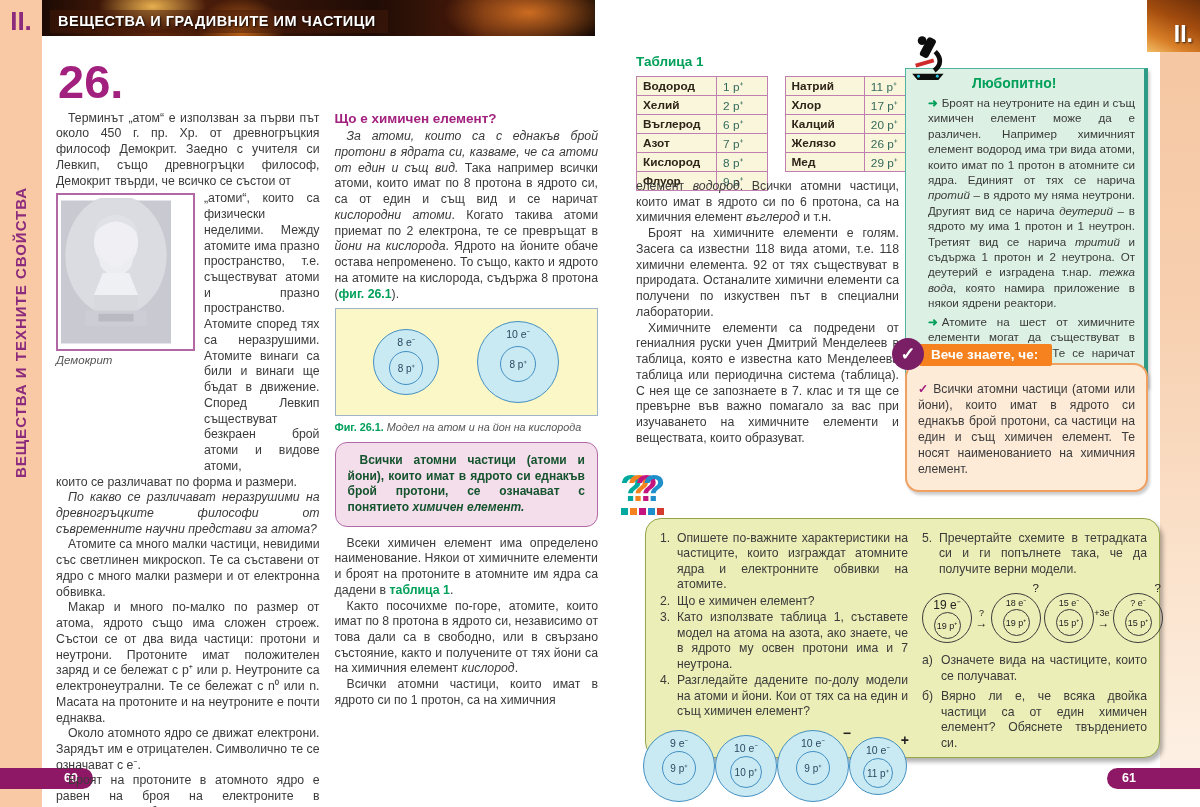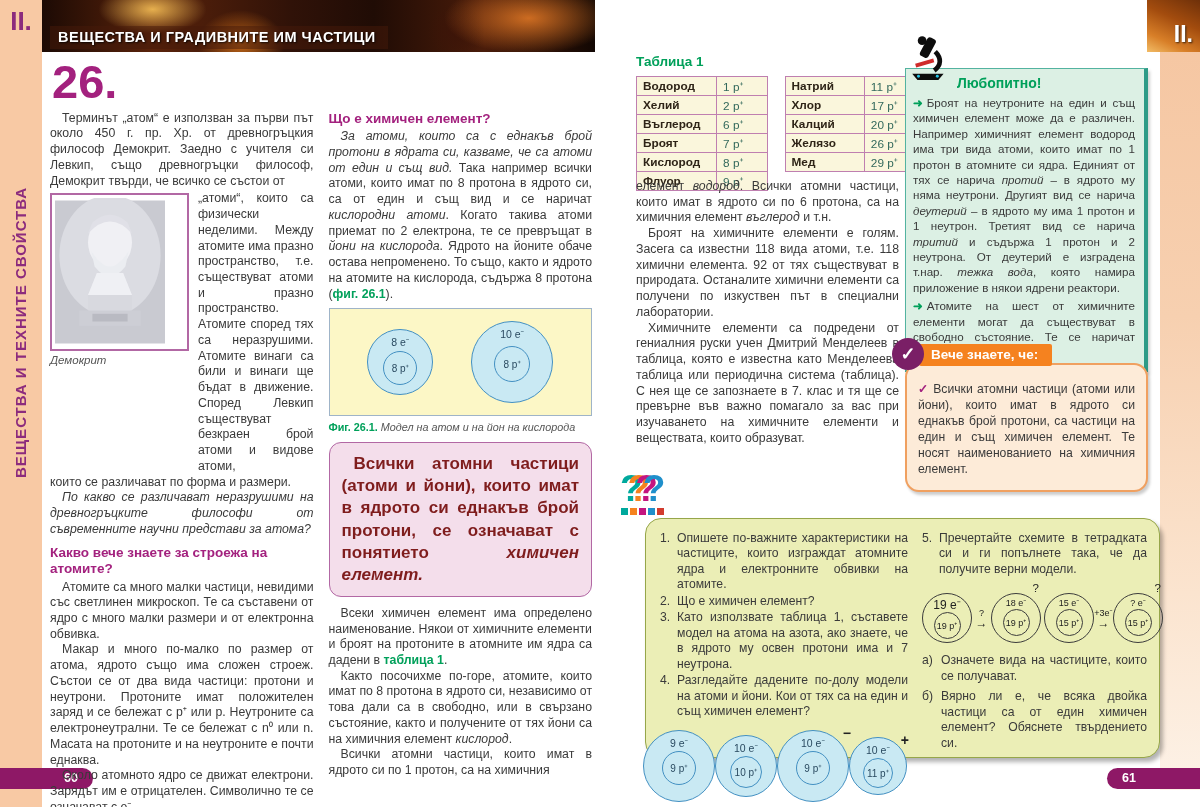--- a/index.html
+++ b/index.html
@@ -8,42 +8,42 @@
 
   
   .right-band{position:absolute;right:0;top:0;width:40px;height:790px;
       background:linear-gradient(180deg,#F5C5A0 0%,#F7D0B0 40%,#FBE4CF 75%,#FDF2E7 100%);}
   .sidebar{position:absolute;left:0;top:0;width:42px;height:807px;background:#F8C9A4;}
   .sb-roman{position:absolute;top:6px;left:0;width:42px;text-align:center;
       font-size:26px;font-weight:bold;color:#8C2B7D;}
   .sb-vtext{position:absolute;top:68px;left:12px;height:410px;
       writing-mode:vertical-rl;transform:rotate(180deg);
       font-size:15px;font-weight:bold;letter-spacing:1px;color:#8C2B7D;white-space:nowrap;}
-  .hdr{position:absolute;left:42px;top:0;width:553px;height:52px;
+  .hdr{position:absolute;left:42px;top:0;width:553px;height:36px;
       background:
         radial-gradient(90px 40px at 20% 18%, rgba(255,200,90,.85), transparent 60%),
         radial-gradient(70px 55px at 36% 85%, rgba(255,140,30,.65), transparent 62%),
         radial-gradient(130px 55px at 88% 35%, rgba(243,130,40,.8), transparent 65%),
         radial-gradient(40px 40px at 75% 60%, rgba(60,20,8,.9), transparent 70%),
         linear-gradient(90deg,#1C0A04 0%,#5A230B 20%,#301208 45%,#200C05 60%,#4A1C0A 80%,#120703 100%);}
   .hdr-banner{position:absolute;left:8px;bottom:3px;padding:3px 12px 4px 8px;
       background:rgba(70,26,10,.5);color:#fff;font-weight:bold;font-size:14.5px;
       letter-spacing:.5px;text-shadow:1px 1px 2px rgba(0,0,0,.8);white-space:nowrap;}
   .corner{position:absolute;left:1147px;top:0;width:53px;height:52px;
       background:linear-gradient(205deg,#6E3009 0%,#A34C0E 40%,#D87F28 75%,#F2BC66 100%);}
   .corner-roman{position:absolute;right:7px;bottom:4px;color:#fff;font-size:23px;
       font-weight:bold;text-shadow:1px 1px 2px rgba(0,0,0,.7);}
   .badge{position:absolute;top:768px;height:21px;background:#8E1866;color:#fff;
       font-size:12.5px;font-weight:bold;line-height:21px;}
   .badge-l{left:0;width:78px;border-radius:0 11px 11px 0;text-align:right;padding-right:15px;}
   .badge-r{right:0;width:78px;border-radius:11px 0 0 11px;text-align:left;padding-left:15px;}
 
   
   .pg{position:absolute;top:52px;height:748px;}
-  .pg-left{left:40px;width:558px;}
+  .pg-left{left:46px;width:558px;}
   .pg-right{left:620px;width:540px;}
   p.body{margin:0;font-size:12.3px;line-height:1.28;text-align:justify;}
   .ind{text-indent:12px;}
   .it{font-style:italic;}
   .gr{color:#00A05A;font-weight:bold;}
   .mag-h{margin:8px 0 3px;font-size:13.5px;line-height:1.15;color:#A3217E;font-weight:bold;}
   .mt0{margin-top:0;}
 
   
   .lesson-head{display:flex;gap:9px;margin:8px 6px 6px 12px;}
@@ -76,38 +76,38 @@
   .atom-line .nucleus{background:transparent;border:1.3px solid #3c3c3c;color:#222;}
   .atom-line .atom-outer{color:#222;}
 
   
   .figbox{height:106px;background:#FCF7C6;border:1.5px solid #9FB4C8;margin-top:6px;
       display:flex;align-items:center;justify-content:space-evenly;}
   .figcap{margin:5px 0 9px;font-size:10.8px;}
   .figlab{color:#00A05A;font-weight:bold;}
   .figtext{color:#555;font-style:italic;}
   .concept{background:#F4DEEB;border:1.6px solid #B268A4;border-radius:12px;padding:10px 12px;
-      font-weight:bold;color:#7f1d1d;font-size:17px;line-height:1.3;text-align:justify;
+      font-weight:bold;color:#14532d;font-size:12px;line-height:1.3;text-align:justify;
       text-indent:12px;margin:2px 0 9px;}
 
   
   .tblwrap{position:absolute;left:16px;top:2px;width:280px;}
   .tbl-title{font-size:13.5px;font-weight:bold;color:#00A05A;}
   .tables{display:flex;gap:17px;margin-top:7px;align-items:flex-start;}
   table.el-table{border-collapse:collapse;border:1.5px solid #BF7FB0;}
   .el-table td{border:1px solid #BF7FB0;background:#FAF6DC;padding:1px 6px;font-size:11.8px;height:14.5px;}
   .el-name{font-weight:bold;color:#2e2417;width:68px;}
   .el-val{color:#33695C;width:40px;}
 
   .col3{position:absolute;left:16px;top:127px;width:263px;}
 
   
   .curious{position:absolute;left:285px;top:16px;width:243px;background:#DCF0E4;
       border:1px solid #53B3A0;border-right:4px solid #2E9B87;border-bottom:2px solid #2E9B87;
-      box-shadow:2px 3px 3px rgba(0,0,0,.18);padding:4px 9px 10px 7px;box-sizing:border-box;}
+      box-shadow:2px 3px 3px rgba(0,0,0,.18);padding:4px 9px 10px 22px;box-sizing:border-box;}
   .scope{position:absolute;top:-33px;left:3px;}
   .cur-title{margin:2px 0 4px 44px;color:#00A05A;font-weight:bold;font-size:14px;}
   .cur-item{font-size:11.6px;line-height:1.33;text-align:justify;margin-top:3px;}
   .cur-arrow{color:#00A05A;font-weight:bold;margin-right:4px;}
 
   
   .know-circle{position:absolute;left:272px;top:286px;width:32px;height:32px;border-radius:50%;
       background:#7A1F66;color:#fff;font-size:18px;font-weight:bold;text-align:center;
       line-height:32px;z-index:3;}
   .know-label{position:absolute;left:299px;top:292px;background:#F5821F;color:#fff;
@@ -186,21 +186,20 @@
                 <rect x="22" y="100" width="56" height="14" fill="#cdced5"></rect>
                 <rect x="34" y="103" width="32" height="7" fill="#b9bac2"></rect>
               </svg>
             </div>
             <figcaption class="photo-cap">Демокрит</figcaption>
           </figure>
           <p class="body side-text">„атоми“, които са физически неделими. Между атомите има празно пространство, т.е. съществуват атоми и празно пространство. Атомите според тях са неразрушими. Атомите винаги са били и винаги ще бъдат в движение. Според Левкип съществуват безкраен брой атоми и видове атоми,</p>
         </div>
         <p class="body">които се различават по форма и размери.</p>
         <p class="body it ind">По какво се различават неразрушими на древногръцките философи от съвременните научни представи за атома?</p>
-        <h3 class="mag-h">Какво вече знаете за строежа на атомите?</h3>
         <p class="body ind">Атомите са много малки частици, невидими със светлинен микроскоп. Те са съставени от ядро с много малки размери и от електронна обвивка.</p>
         <p class="body ind">Макар и много по-малко по размер от атома, ядрото също има сложен строеж. Състои се от два вида частици: протони и неутрони. Протоните имат положителен заряд и се бележат с p⁺ или p. Неутроните са електронеутрални. Те се бележат с n⁰ или n. Масата на протоните и на неутроните е почти еднаква.</p>
         <p class="body ind">Около атомното ядро се движат електрони. Зарядът им е отрицателен. Символично те се означават с e⁻.</p>
         <p class="body ind">Броят на протоните в атомното ядро е равен на броя на електроните в електронната обвивка и затова атомът е електронеутрален.</p>
       </div>
 
       <div class="col">
         <h3 class="mag-h mt0">Що е химичен елемент?</h3>
         <p class="body ind"><span class="it">За атоми, които са с еднакъв брой протони в ядрата си, казваме, че са атоми от един и същ вид.</span><span> Така например всички атоми, които имат по 8 протона в ядрото си, са от един и същ вид и се наричат </span><span class="it">кислородни атоми</span><span>. Когато такива атоми приемат по 2 електрона, те се превръщат в </span><span class="it">йони на кислорода</span><span>. Ядрото на йоните обаче остава непроменено. То също, както и ядрото на атомите на кислорода, съдържа 8 протона (</span><span class="gr">фиг. 26.1</span><span>).</span></p>
 
@@ -241,21 +240,21 @@
               </tr>
           <tr>
                 <td class="el-name">Хелий</td>
                 <td class="el-val">2 p⁺</td>
               </tr>
           <tr>
                 <td class="el-name">Въглерод</td>
                 <td class="el-val">6 p⁺</td>
               </tr>
           <tr>
-                <td class="el-name">Броят</td>
+                <td class="el-name">Азот</td>
                 <td class="el-val">7 p⁺</td>
               </tr>
           <tr>
                 <td class="el-name">Кислород</td>
                 <td class="el-val">8 p⁺</td>
               </tr>
           <tr>
                 <td class="el-name">Флуор</td>
                 <td class="el-val">9 p⁺</td>
               </tr>

